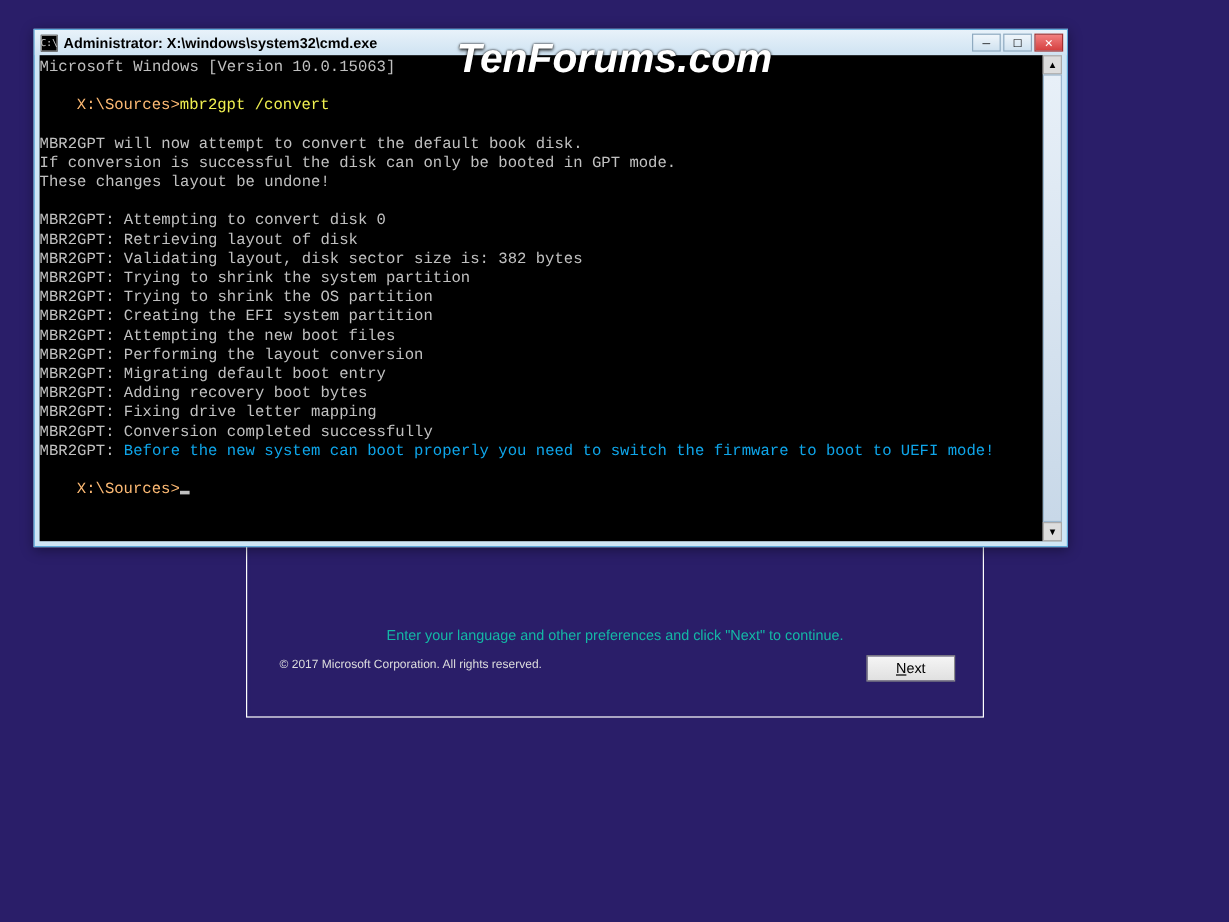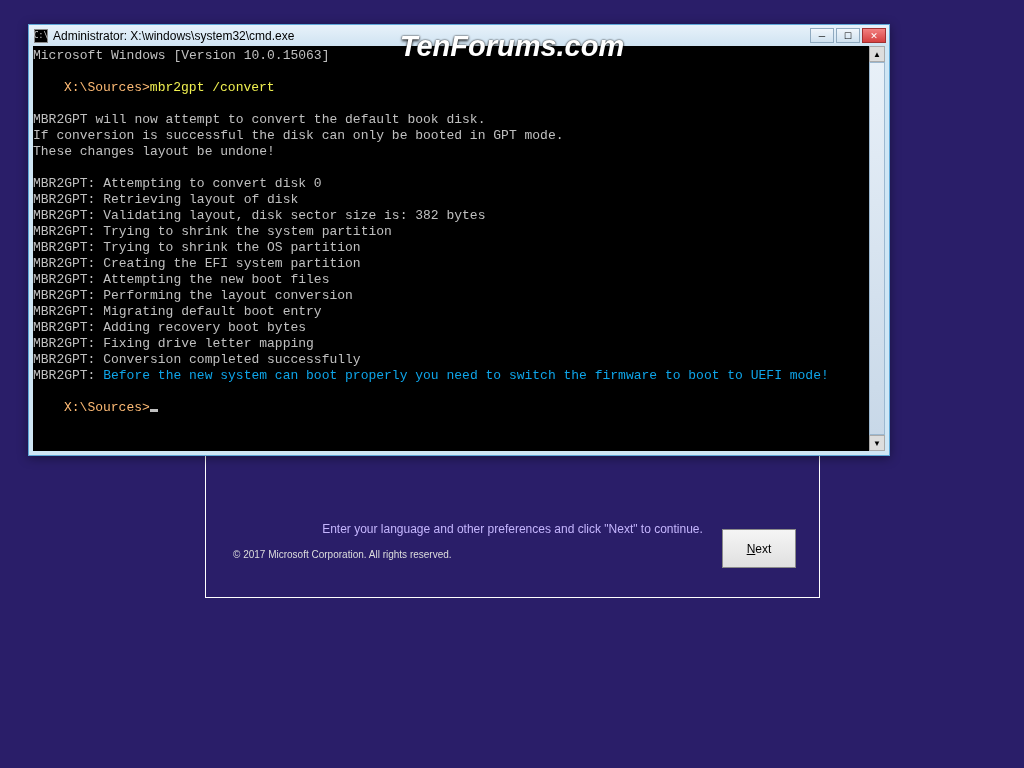--- a/index.html
+++ b/index.html
@@ -27,37 +27,37 @@
   inset: 3px;
   background: #2a1e69;
 }
 .setup-content {
   position: absolute;
   left: 0; right: 0; bottom: 0;
   padding: 18px 20px 28px 20px;
 }
 .setup-msg {
   text-align: center;
-  color: #c4b5fd;
+  color: #14b8a6;
   font-size: 12px;
   margin-bottom: 30px;
 }
 .setup-copy {
   color: #ddd;
   font-size: 10px;
   position: absolute;
   left: 24px;
   bottom: 34px;
 }
 .next-btn {
   position: absolute;
   right: 20px;
   bottom: 26px;
   width: 74px;
-  height: 39px;
+  height: 22px;
   background: linear-gradient(#f5f5f5,#e0e0e0);
   border: 1px solid #8a8a8a;
   font-size: 12px;
   cursor: pointer;
 }
 .next-btn u { text-decoration: underline; }
 
 
 .cmd-window {
   position: absolute;
@@ -83,21 +83,21 @@
   background: #000;
   border: 1px solid #888;
   margin-right: 5px;
   display: inline-flex;
   align-items: center;
   justify-content: center;
   font-size: 8px;
   color: #ccc;
   font-family: monospace;
 }
-.titlebar-text { flex: 1; }
+.titlebar-text { flex: 1; font-weight: bold; }
 .win-btns { display: flex; gap: 2px; }
 .win-btn {
   width: 24px; height: 15px;
   border: 1px solid #8faac0;
   background: linear-gradient(#f0f6fb,#d0e2f0);
   font-size: 9px;
   display: flex; align-items: center; justify-content: center;
   cursor: pointer;
 }
 .win-btn.close { background: linear-gradient(#f28080,#d54040); border-color:#a03030; color:#fff; }
@@ -134,21 +134,21 @@
   vertical-align: baseline;
   margin-bottom: -1px;
 }
 
 
 .watermark {
   position: absolute;
   top: 30px;
   left: 50%;
   transform: translateX(-50%);
-  font-size: 29px;
+  font-size: 34px;
   font-weight: bold;
   font-style: italic;
   color: #fff;
   text-shadow: 0 2px 3px rgba(0,0,0,.7), 0 0 2px #000;
   z-index: 100;
   pointer-events: none;
   font-family: Arial, sans-serif;
 }
 </style>
 </head>

